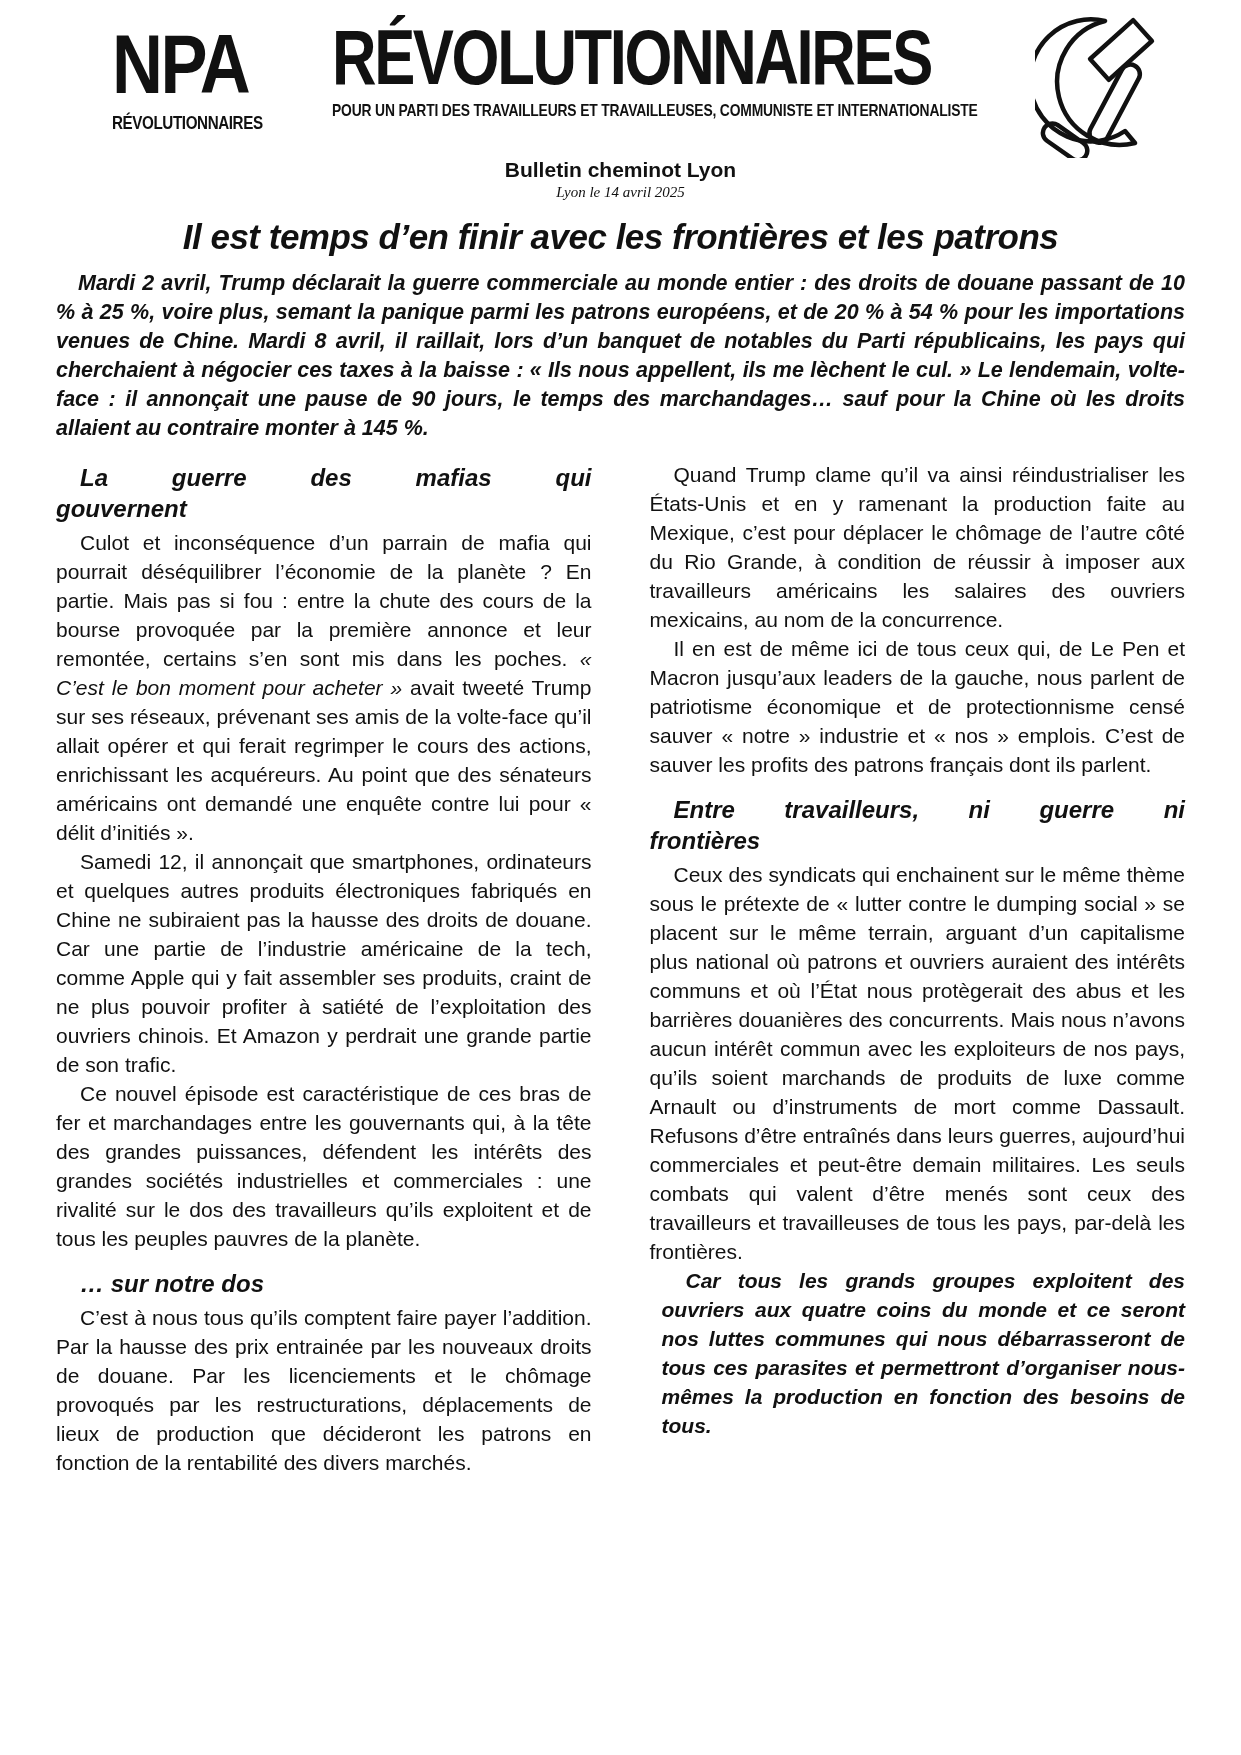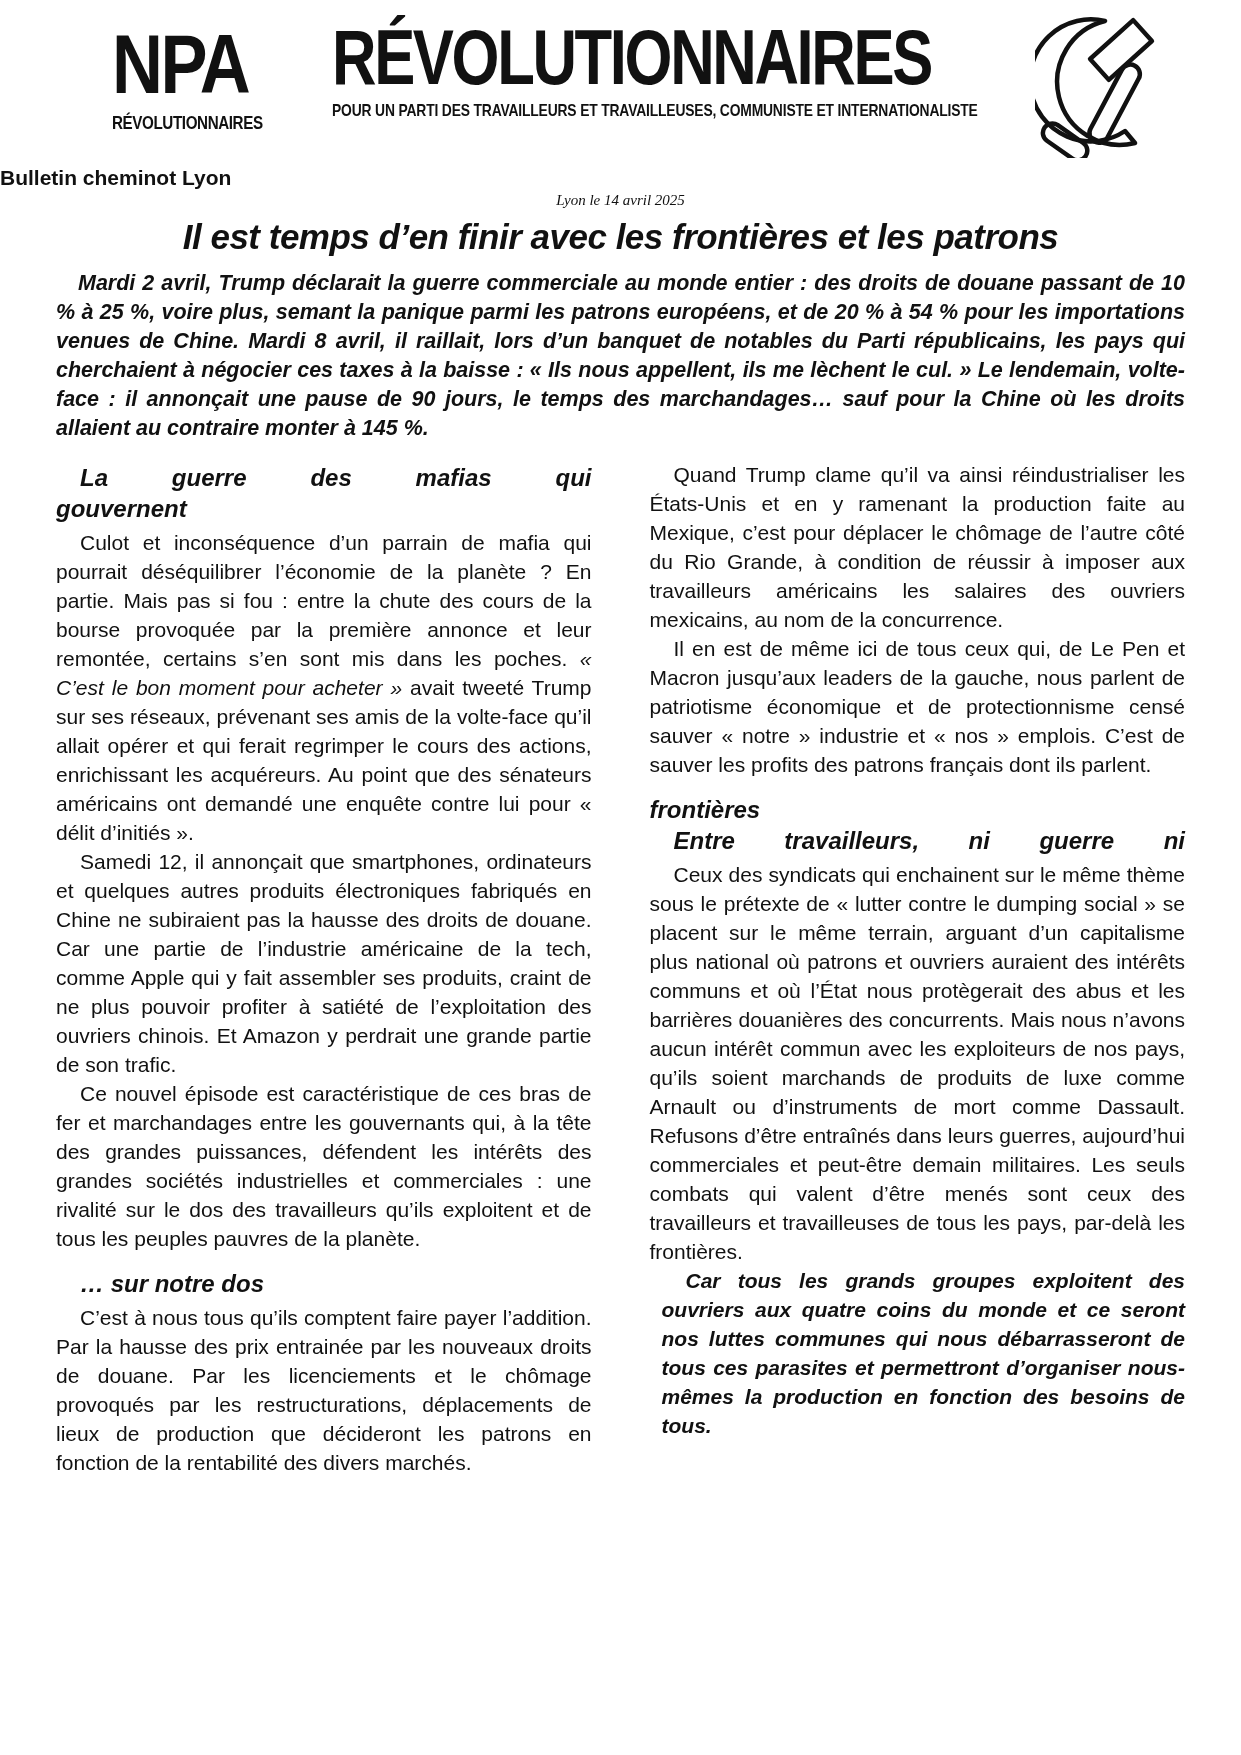--- a/index.html
+++ b/index.html
@@ -52,37 +52,37 @@
     font-size: 16.5px;
     font-weight: bold;
     letter-spacing: -0.2px;
     margin-top: 7px;
     transform: scaleX(0.84);
     transform-origin: left top;
     white-space: nowrap;
   }
   .emblem { width: 140px; height: 142px; margin-left: 12px; flex: none; }
 
-  .bulletin-line { font-weight: bold; font-size: 21px; margin-top: 8px; }
+  .bulletin-line { text-align: center; font-weight: bold; font-size: 21px; margin-top: 0; }
   .date-line {
     text-align: center;
     font-family: "Liberation Serif", serif;
     font-style: italic;
     font-size: 15px;
     margin-top: 2px;
   }
 
   
   .headline {
     text-align: center;
     font-weight: bold;
     font-style: italic;
     font-size: 35px;
     letter-spacing: -0.5px;
-    margin: 8px 0 12px;
+    margin: 16px 0 12px;
   }
   .intro {
     padding: 0 56px;
     font-weight: bold;
     font-style: italic;
     font-size: 21.5px;
     line-height: 29px;
     text-align: justify;
     text-indent: 22px;
   }
@@ -148,19 +148,19 @@
     <h2 class="col-heading">
       <span class="hline hline-indent">… sur notre dos</span>
     </h2>
     <p class="para">C’est à nous tous qu’ils comptent faire payer l’addition. Par la hausse des prix entrainée par les nouveaux droits de douane. Par les licenciements et le chômage provoqués par les restructurations, déplacements de lieux de production que décideront les patrons en fonction de la rentabilité des divers marchés.</p>
   </section>
 
   <section class="column">
     <p class="para">Quand Trump clame qu’il va ainsi réindustrialiser les États-Unis et en y ramenant la production faite au Mexique, c’est pour déplacer le chômage de l’autre côté du Rio Grande, à condition de réussir à imposer aux travailleurs américains les salaires des ouvriers mexicains, au nom de la concurrence.</p>
     <p class="para">Il en est de même ici de tous ceux qui, de Le Pen et Macron jusqu’aux leaders de la gauche, nous parlent de patriotisme économique et de protectionnisme censé sauver « notre » industrie et « nos » emplois. C’est de sauver les profits des patrons français dont ils parlent.</p>
     <h2 class="col-heading">
+      <span class="hline hline-justify">Entre travailleurs, ni guerre ni</span>
       <span class="hline">frontières</span>
-      <span class="hline hline-justify">Entre travailleurs, ni guerre ni</span>
     </h2>
     <p class="para">Ceux des syndicats qui enchainent sur le même thème sous le prétexte de « lutter contre le dumping social » se placent sur le même terrain, arguant d’un capitalisme plus national où patrons et ouvriers auraient des intérêts communs et où l’État nous protègerait des abus et les barrières douanières des concurrents. Mais nous n’avons aucun intérêt commun avec les exploiteurs de nos pays, qu’ils soient marchands de produits de luxe comme Arnault ou d’instruments de mort comme Dassault. Refusons d’être entraînés dans leurs guerres, aujourd’hui commerciales et peut-être demain militaires. Les seuls combats qui valent d’être menés sont ceux des travailleurs et travailleuses de tous les pays, par-delà les frontières.</p>
     <p class="para emphasis">Car tous les grands groupes exploitent des ouvriers aux quatre coins du monde et ce seront nos luttes communes qui nous débarrasseront de tous ces parasites et permettront d’organiser nous-mêmes la production en fonction des besoins de tous.</p>
   </section>
 </main>
 
 </body></html>

